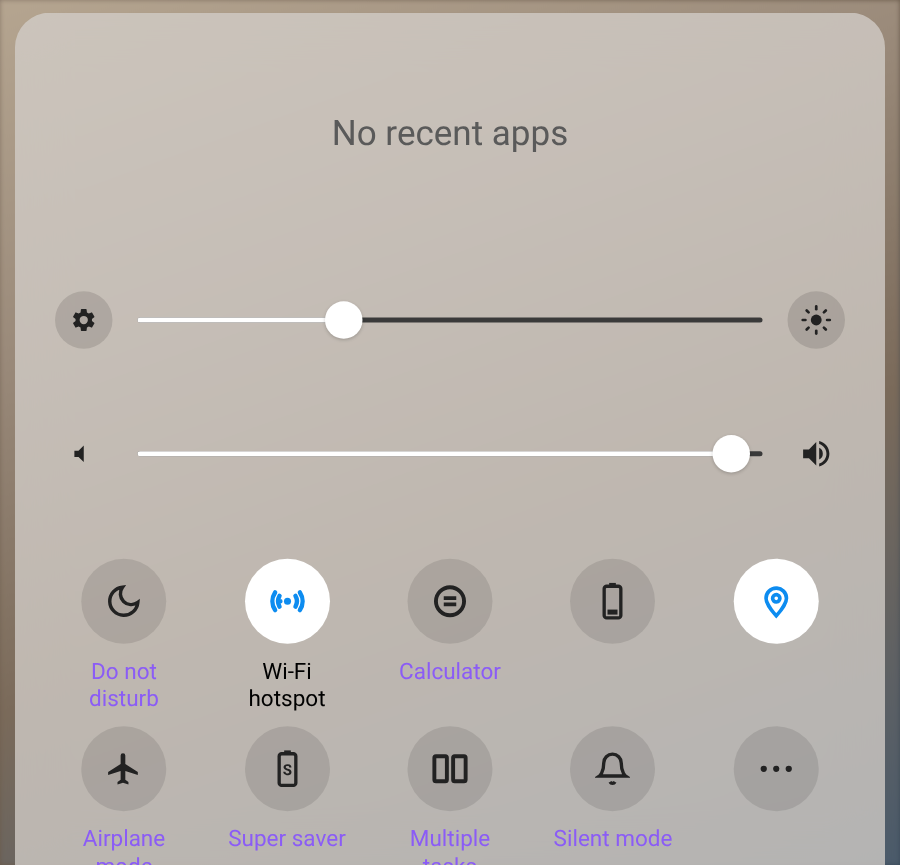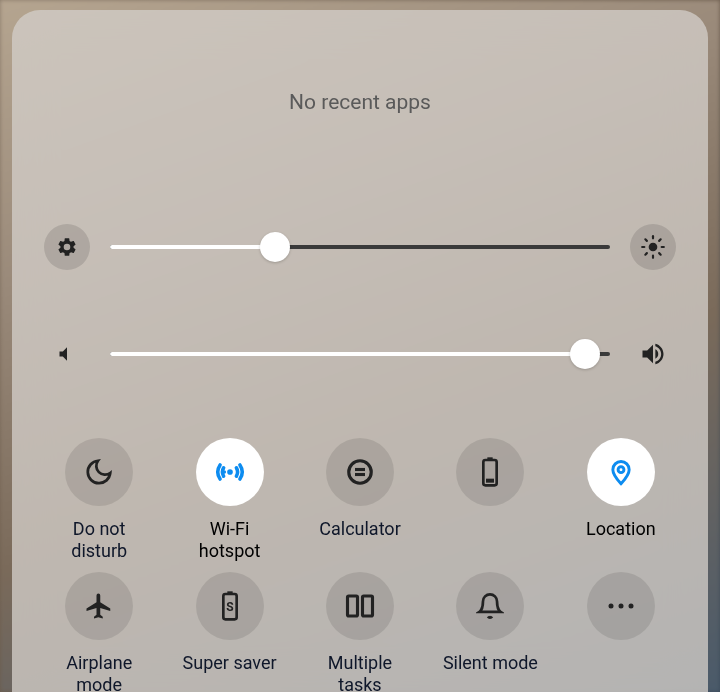--- a/index.html
+++ b/index.html
@@ -23,21 +23,21 @@
     left: 12px;
     right: 12px;
     bottom: 0;
     background: rgba(210, 205, 200, 0.78);
     backdrop-filter: blur(20px);
     border-radius: 28px 28px 0 0;
     padding: 0 32px;
   }
   .header-text {
     text-align: center;
-    font-size: 21px;
+    font-size: 28px;
     color: #5a5a5a;
     padding-top: 80px;
   }
   .slider-section {
     margin-top: 110px;
   }
   .slider-row {
     display: flex;
     align-items: center;
     gap: 20px;
@@ -108,21 +108,21 @@
     align-items: center;
     justify-content: center;
     color: #222;
   }
   .tile-circle.active {
     background: #fff;
     color: #0d8cf0;
   }
   .tile-label {
     font-size: 18px;
-    color: #0f172a;
+    color: #8b5cf6;
     text-align: center;
     line-height: 1.2;
     min-height: 44px;
     white-space: pre-line;
   }
   .tile-label.active {
     color: #000000;
   }
   svg { display: block; }
 </style>
@@ -227,21 +227,20 @@
       </div>
     </div>
 
     <div class="tile">
       <div class="tile-circle active">
         <svg width="28" height="34" viewBox="0 0 24 24" fill="none" stroke="currentColor" stroke-width="2.5">
             <path d="M12 22s7-7.58 7-12A7 7 0 0 0 5 10c0 4.42 7 12 7 12z"></path>
             <circle cx="12" cy="10" r="2.5"></circle>
           </svg>
       </div>
-      <div class="tile-label active">Location</div>
     </div>
 
     <div class="tile">
       <div class="tile-circle">
         <svg width="30" height="30" viewBox="0 0 24 24" fill="currentColor">
             <path d="M21 16v-2l-8-5V3.5a1.5 1.5 0 0 0-3 0V9l-8 5v2l8-2.5V19l-2 1.5V22l3.5-1 3.5 1v-1.5L13 19v-5.5l8 2.5z"></path>
           </svg>
       </div>
       <div class="tile-label">Airplane
 mode</div>

